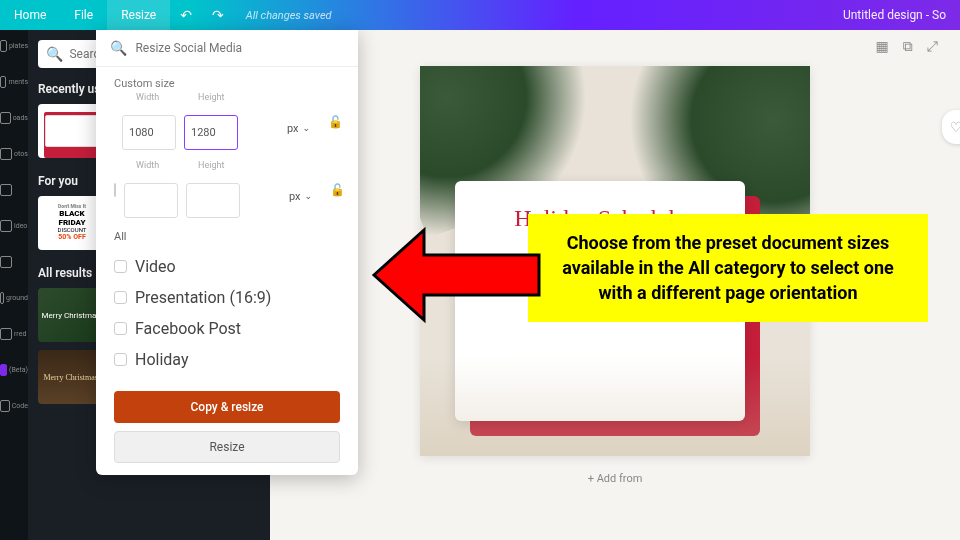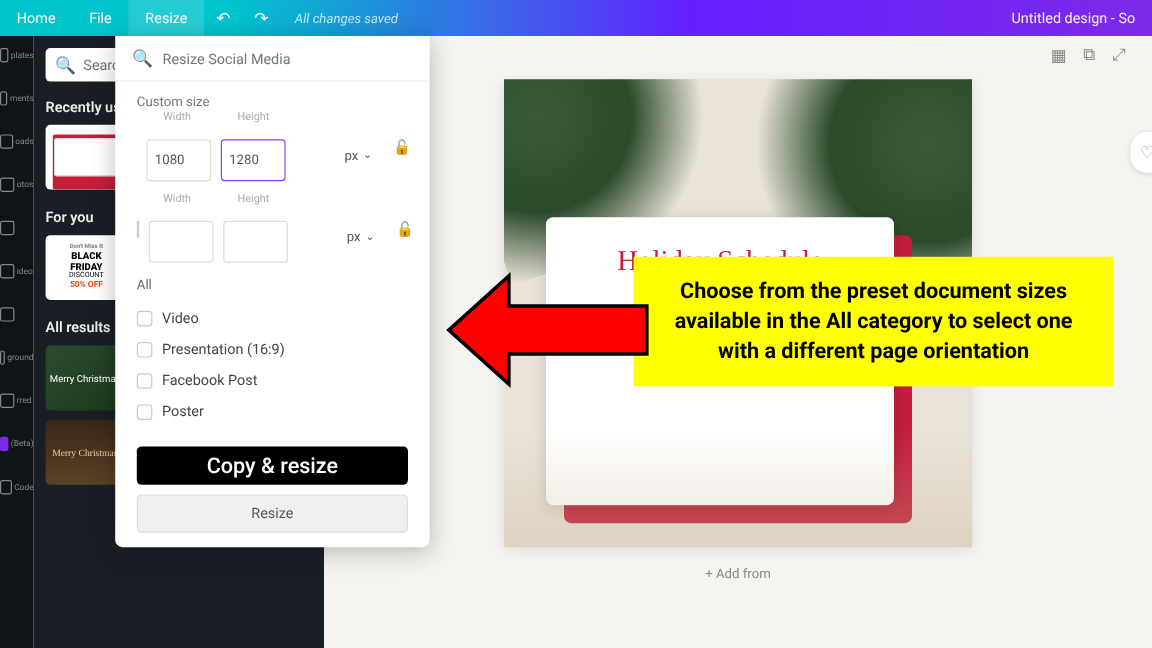--- a/index.html
+++ b/index.html
@@ -50,24 +50,24 @@
     .dim-check { width: 14px; height: 14px; background: #8b3dff; border-radius: 3px; position:relative; }
     .dim-check.checked::after{content:"✓";position:absolute;color:#fff;font-size:10px;top:-1px;left:2px;}
     .dim-check.empty { background: #fff; border: 1.5px solid #ccc; }
     .dim-col { display: flex; flex-direction: column; }
     .dim-label { font-size: 9px; color: #aaa; margin-bottom: 3px; }
     .dim-input { width: 54px; height: 35px; border: 1px solid #ddd; border-radius: 3px; padding: 0 6px; font-size: 11px; color: #555; outline:none;}
     .dim-input.focus { border: 1.5px solid #8b3dff; }
     .unit-select { display: flex; align-items: center; gap: 4px; font-size: 11px; color: #555; padding: 0 6px; height: 26px; margin-left: 35px; }
     .lock-icon { color: #bbb; font-size: 12px; padding: 0 4px;}
     .rp-cat { font-size: 11px; color: #666; margin: 12px 0 8px; }
-    .preset-item { display: flex; align-items: center; gap: 8px; padding: 6px 0; font-size: 12px; color: #444; cursor:pointer;}
+    .preset-item { display: flex; align-items: center; gap: 8px; padding: 6px 0; font-size: 16px; color: #444; cursor:pointer;}
     .preset-check { width: 13px; height: 13px; border: 1.5px solid #ccc; border-radius: 3px; }
     .rp-buttons { padding: 8px 18px 0; display:flex; flex-direction:column; gap:8px;}
-    .btn-primary { background: #000000; color: #fff; border: none; border-radius: 4px; height: 32px; font-size: 18px; font-weight: 500; cursor:pointer; }
+    .btn-primary { background: #c2410c; color: #fff; border: none; border-radius: 4px; height: 32px; font-size: 12px; font-weight: 500; cursor:pointer; }
     .btn-secondary { background: #f0f0f0; color: #555; border: 1px solid #ddd; border-radius: 4px; height: 32px; font-size: 12px; cursor:pointer;}
     
     .canvas-area { flex: 1; background: #f5f4f0; position: relative; display: flex; flex-direction: column; align-items: center; padding-top: 36px; }
     .canvas-toolbar { position:absolute; top:8px; right:22px; display:flex; gap:14px; color:#888; font-size:14px;}
     .canvas { width: 390px; height: 390px; background: #e8e2d8; position: relative; box-shadow: 0 2px 10px rgba(0,0,0,0.1); overflow:hidden;}
     .pine-tl { position:absolute; top:-40px; left:-30px; width:220px; height:180px; background: radial-gradient(circle at 30% 30%, #3a5a3a 0%, #2a4a2a 40%, transparent 70%); transform:rotate(-20deg);}
     .pine-tr { position:absolute; top:-50px; right:-60px; width:260px; height:220px; background: radial-gradient(circle at 60% 40%, #3a5a3a 0%, #2a4a2a 40%, transparent 70%); transform:rotate(30deg);}
     .red-card { position:absolute; top:130px; left:50px; width:290px; height:240px; background:#c41e3a; border-radius:6px;}
     .white-card { position:absolute; top:115px; left:35px; width:290px; height:240px; background:#fff; border-radius:6px; box-shadow: 0 3px 12px rgba(0,0,0,0.15); padding:24px; text-align:center;}
     .holiday-title { font-family: Georgia, serif; color:#c41e3a; font-size:24px; font-weight:400;}
@@ -262,21 +262,21 @@
     <div class="preset-item">
         <div class="preset-check"></div>
         <span>Presentation (16:9)</span>
       </div>
     <div class="preset-item">
         <div class="preset-check"></div>
         <span>Facebook Post</span>
       </div>
     <div class="preset-item">
         <div class="preset-check"></div>
-        <span>Poster</span>
+        <span>Holiday</span>
       </div>
   </div>
   <div class="rp-buttons">
     <button class="btn-primary">Copy &amp; resize</button>
     <button class="btn-secondary">Resize</button>
   </div>
 </div>
 
 <svg class="arrow" width="180" height="120" viewBox="0 0 180 120">
   <path d="M 10 60 L 60 15 L 60 40 L 175 40 L 175 80 L 60 80 L 60 105 Z" fill="#ff0000" stroke="#000" stroke-width="3"></path>

